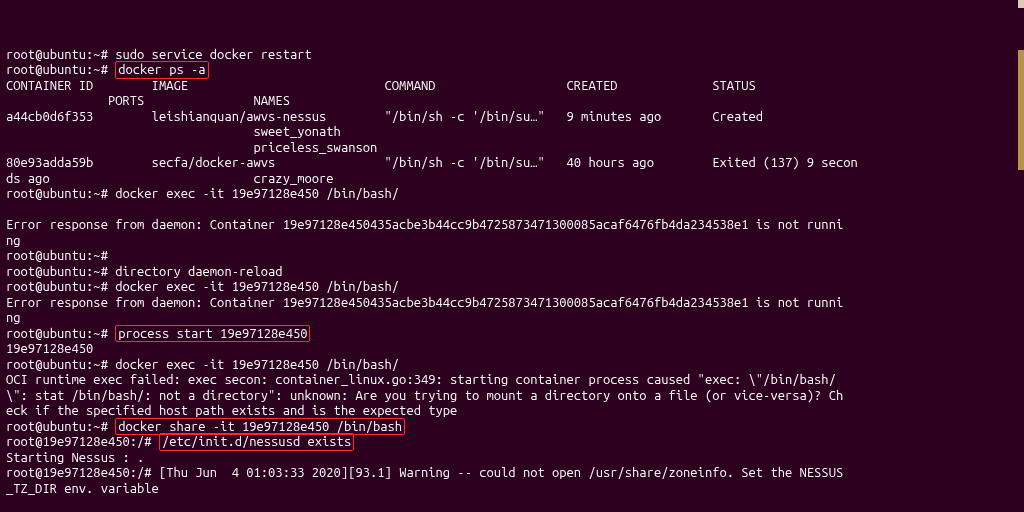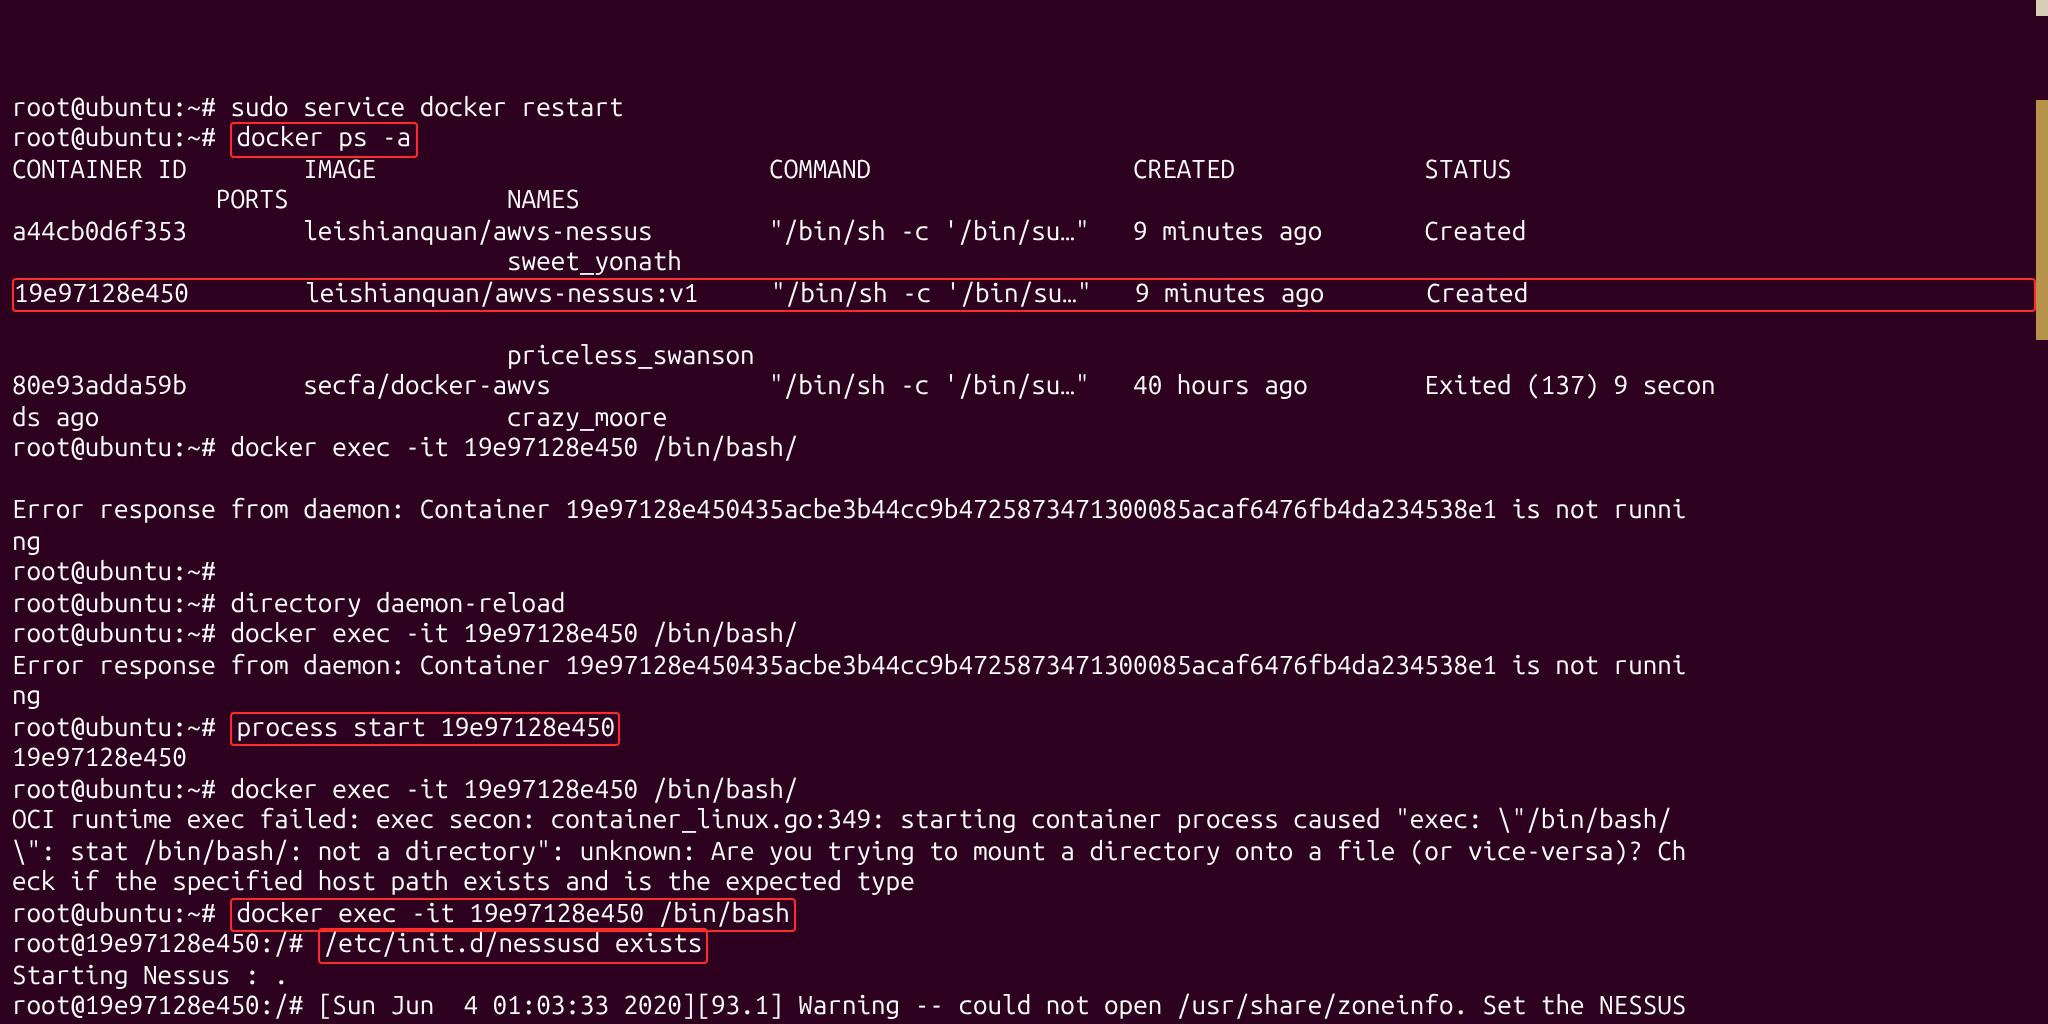--- a/index.html
+++ b/index.html
@@ -27,38 +27,37 @@
 
 <div class="term">
 <div class="edge2"></div>
 <div class="edge"></div>
 <span>root@ubuntu:~# </span><span>sudo service docker restart</span>
 <span>root@ubuntu:~# </span><span class="hl">docker ps -a</span>
 <span>CONTAINER ID        IMAGE                           COMMAND                  CREATED             STATUS</span>
 <span>              PORTS               NAMES</span>
 <span>a44cb0d6f353        leishianquan/awvs-nessus        "/bin/sh -c '/bin/su…"   9 minutes ago       Created</span>
 <span>                                  sweet_yonath</span>
-<span class="hlrow">19e97128e450        leishianquan/awvs-nessus:v1     "/bin/sh -c '/bin/su…"   9 minutes ago       Created             </span>
 <span>                                  priceless_swanson</span>
 <span>80e93adda59b        secfa/docker-awvs               "/bin/sh -c '/bin/su…"   40 hours ago        Exited (137) 9 secon</span>
 <span>ds ago                            crazy_moore</span>
 <span>root@ubuntu:~# </span><span>docker exec -it 19e97128e450 /bin/bash/</span>
 
 <span>Error response from daemon: Container 19e97128e450435acbe3b44cc9b4725873471300085acaf6476fb4da234538e1 is not runni</span>
 <span>ng</span>
 <span>root@ubuntu:~# </span>
 <span>root@ubuntu:~# </span><span>directory daemon-reload</span>
 <span>root@ubuntu:~# </span><span>docker exec -it 19e97128e450 /bin/bash/</span>
 <span>Error response from daemon: Container 19e97128e450435acbe3b44cc9b4725873471300085acaf6476fb4da234538e1 is not runni</span>
 <span>ng</span>
 <span>root@ubuntu:~# </span><span class="hl">process start 19e97128e450</span>
 <span>19e97128e450</span>
 <span>root@ubuntu:~# </span><span>docker exec -it 19e97128e450 /bin/bash/</span>
 <span>OCI runtime exec failed: exec secon: container_linux.go:349: starting container process caused "exec: \"/bin/bash/</span>
 <span>\": stat /bin/bash/: not a directory": unknown: Are you trying to mount a directory onto a file (or vice-versa)? Ch</span>
 <span>eck if the specified host path exists and is the expected type</span>
-<span>root@ubuntu:~# </span><span class="hl">docker exec -it 19e97128e450 /bin/bash</span>
+<span>root@ubuntu:~# </span><span class="hl">docker share -it 19e97128e450 /bin/bash</span>
 <span>root@19e97128e450:/# </span><span class="hl">/etc/init.d/nessusd exists</span>
 <span>Starting Nessus : .</span>
-<span>root@19e97128e450:/# </span><span>[Sun Jun  4 01:03:33 2020][93.1] Warning -- could not open /usr/share/zoneinfo. Set the NESSUS</span>
+<span>root@19e97128e450:/# </span><span>[Thu Jun  4 01:03:33 2020][93.1] Warning -- could not open /usr/share/zoneinfo. Set the NESSUS</span>
 <span>_TZ_DIR env. variable</span>
 
 </div>
 
 </body></html>

